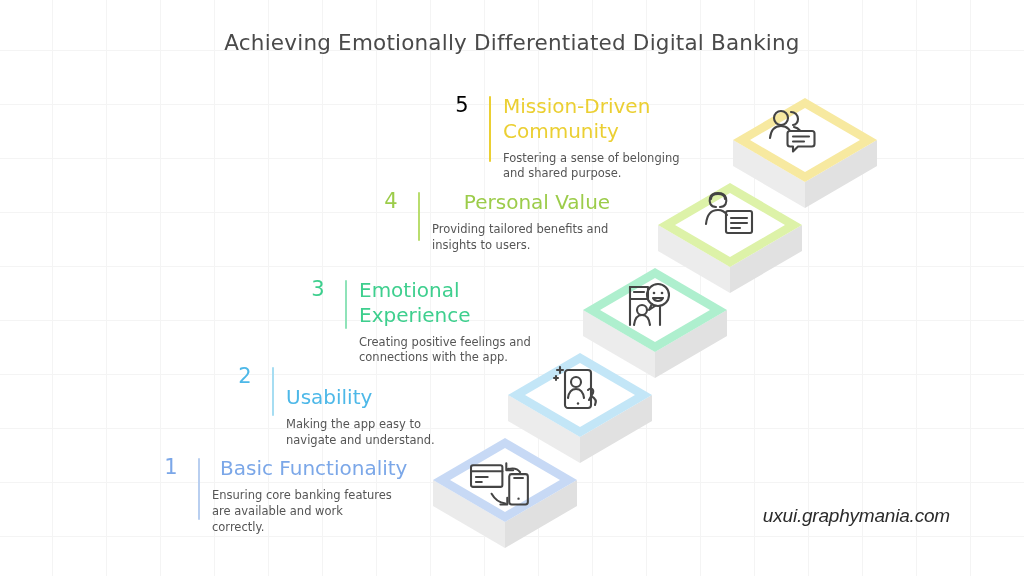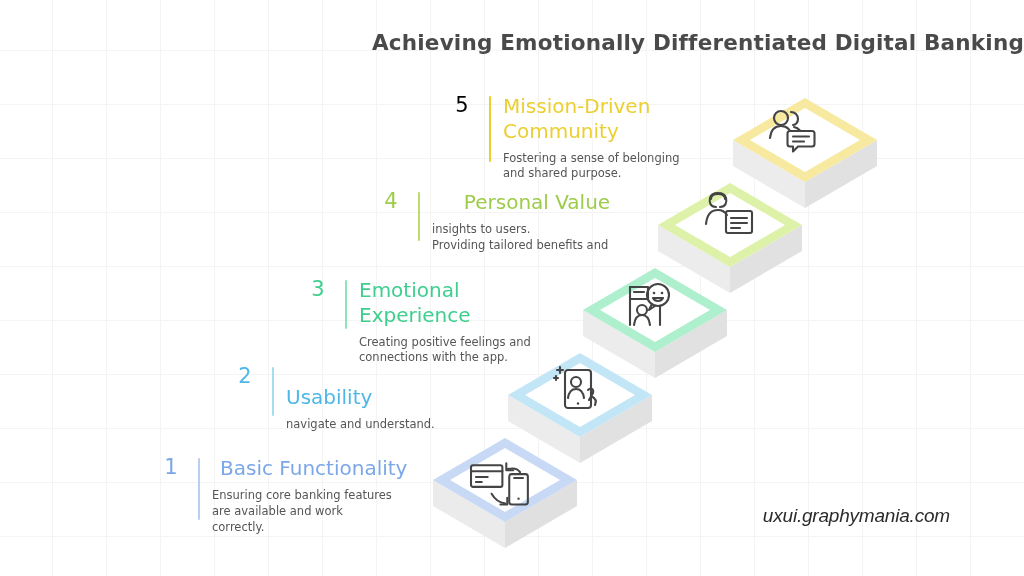--- a/index.html
+++ b/index.html
@@ -22,23 +22,23 @@
     background-size: 54px 54px;
     background-position: -2px -4px;
   }
 
   
   .page-title {
     position: absolute;
     left: 0;
     right: 0;
     top: 30px;
-    text-align: right;
+    text-align: center;
     font-size: 21.5px;
-    font-weight: bold;
+    font-weight: normal;
     letter-spacing: 0.2px;
     color: #4a4a4a;
     font-family: "DejaVu Sans", "Liberation Sans", sans-serif;
   }
 
   
   .watermark {
     position: absolute;
     right: 74px;
     top: 505px;
@@ -227,22 +227,22 @@
       </div>
     </div>
   </div>
 
   <div class="step-text" style="left:372px; top:190px; width:270px;">
     <div class="step-num" style="color:#9ccc4a;">4</div>
     <div class="step-divider" style="background:#b9dd6e; height:49px;"></div>
     <div class="step-body">
       <div class="step-title" style="color:#9ccc4a;text-align:center;">Personal Value</div>
       <div class="step-desc">
+        <div>Providing tailored benefits and</div>
         <div>insights to users.</div>
-        <div>Providing tailored benefits and</div>
       </div>
     </div>
   </div>
 
   <div class="step-text" style="left:299px; top:278px; width:275px;">
     <div class="step-num" style="color:#3ecf8e;">3</div>
     <div class="step-divider" style="background:#8fe3b9; height:49px;"></div>
     <div class="step-body">
       <div class="step-title" style="color:#3ecf8e;">Emotional Experience</div>
       <div class="step-desc">
@@ -251,20 +251,21 @@
       </div>
     </div>
   </div>
 
   <div class="step-text" style="left:226px; top:365px; width:270px;">
     <div class="step-num" style="color:#4db8e8;">2</div>
     <div class="step-divider" style="background:#a6ddf2; height:49px;"></div>
     <div class="step-body">
       <div class="step-title" style="color:#4db8e8;margin-top:20px;">Usability</div>
       <div class="step-desc">
+        <div>Making the app easy to</div>
         <div>navigate and understand.</div>
       </div>
     </div>
   </div>
 
   <div class="step-text" style="left:152px; top:456px; width:275px;">
     <div class="step-num" style="color:#7ba7e8;">1</div>
     <div class="step-divider" style="background:#b9cff0; height:62px;"></div>
     <div class="step-body">
       <div class="step-title" style="color:#7ba7e8;margin-left:8px;">Basic Functionality</div>

